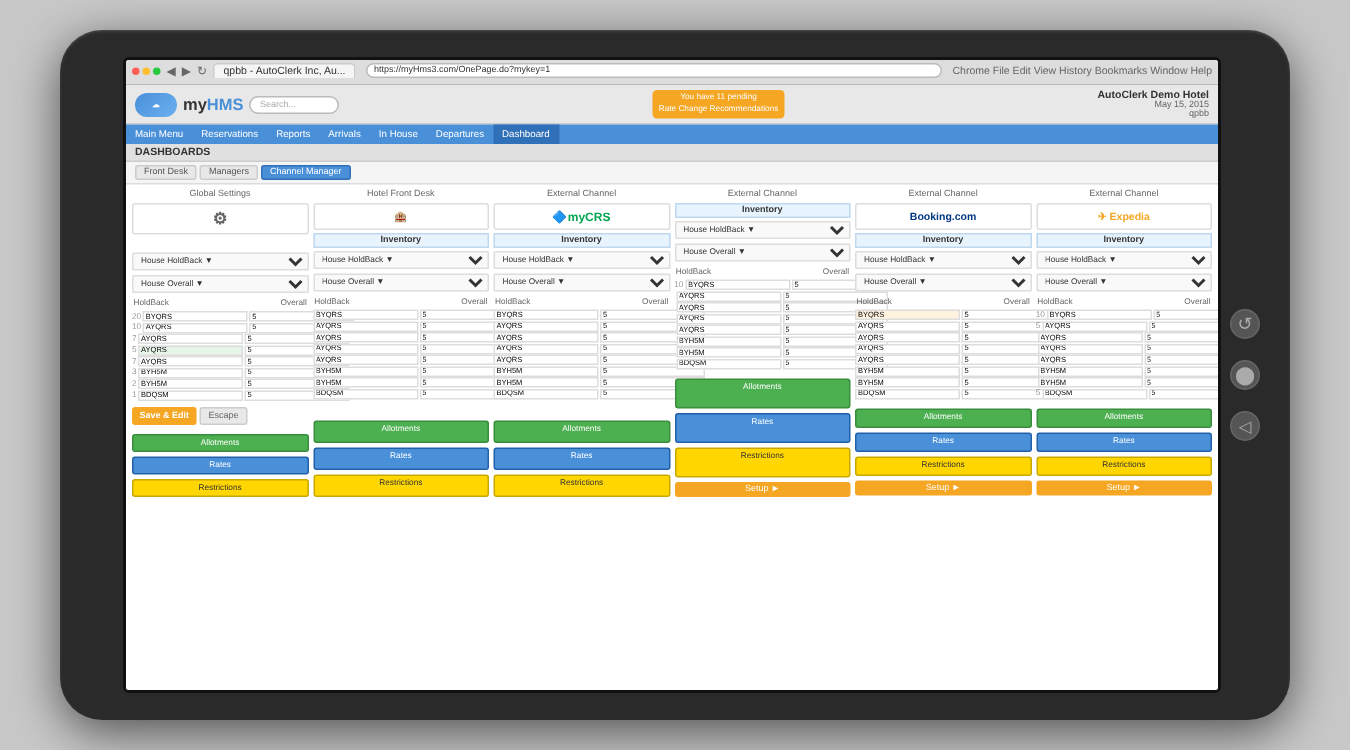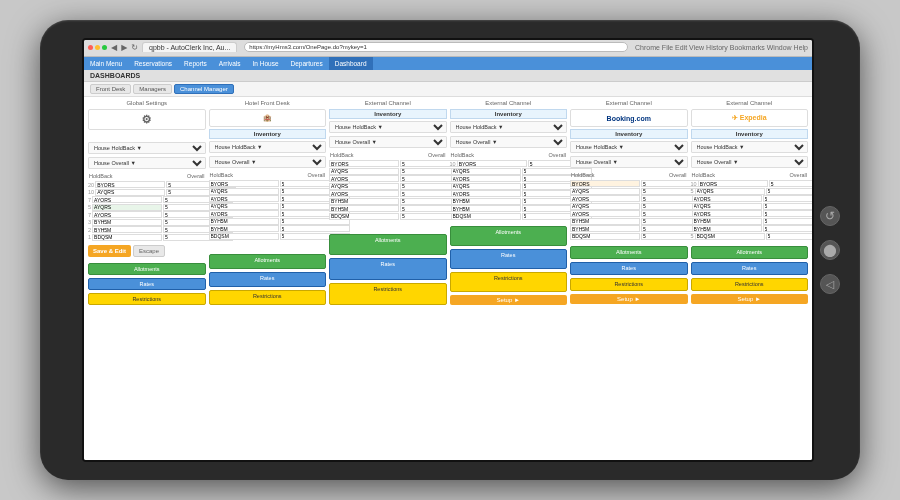--- a/index.html
+++ b/index.html
@@ -490,20 +490,35 @@
         <div class="chrome-tab">qpbb - AutoClerk Inc, Au...</div>
         <div class="chrome-address-bar">
           <span style="font-size:6px; color:#333;">https://myHms3.com/OnePage.do?mykey=1</span>
         </div>
         <span style="font-size:7px; color:#666;">Chrome File Edit View History Bookmarks Window Help</span>
       </div>
     </div>
 
     <div class="hms-app">
 
+      <div class="hms-header">
+        <div class="hms-logo-area">
+          <div class="hms-logo-cloud">☁</div>
+          <div class="hms-logo-text">my<span>HMS</span></div>
+          <div class="hms-search-box" style="color:#aaa;">Search...</div>
+        </div>
+        <div class="hms-notification">
+          <span>You have 11 pending<br>Rate Change Recommendations</span>
+        </div>
+        <div>
+          <div class="hms-hotel-name">AutoClerk Demo Hotel</div>
+          <div class="hms-hotel-date">May 15, 2015</div>
+          <div class="hms-hotel-date">qpbb</div>
+        </div>
+      </div>
 
       <div class="hms-nav">
         <div class="hms-nav-item">Main Menu</div>
         <div class="hms-nav-item">Reservations</div>
         <div class="hms-nav-item">Reports</div>
         <div class="hms-nav-item">Arrivals</div>
         <div class="hms-nav-item">In House</div>
         <div class="hms-nav-item">Departures</div>
         <div class="hms-nav-item active">Dashboard</div>
       </div>
@@ -642,20 +657,23 @@
                 </div>
             </div>
             <div style="height:10px;"></div>
             <div class="action-btn green">Allotments</div>
             <div class="action-btn blue" style="margin-top:1px;">Rates</div>
             <div class="action-btn yellow" style="margin-top:1px;">Restrictions</div>
           </div>
 
           <div class="channel-col">
             <div class="channel-header-label">External Channel</div>
+            <div class="channel-logo">
+              <span class="channel-logo-text mycrs">🔷myCRS</span>
+            </div>
             <div class="inventory-label">Inventory</div>
             <div class="inv-row">
               <select class="inv-select"><option>House HoldBack ▼</option></select>
             </div>
             <div class="inv-row">
               <select class="inv-select"><option>House Overall ▼</option></select>
             </div>
             <div class="holdback-header">
               <span>HoldBack</span>
               <span>Overall</span>

